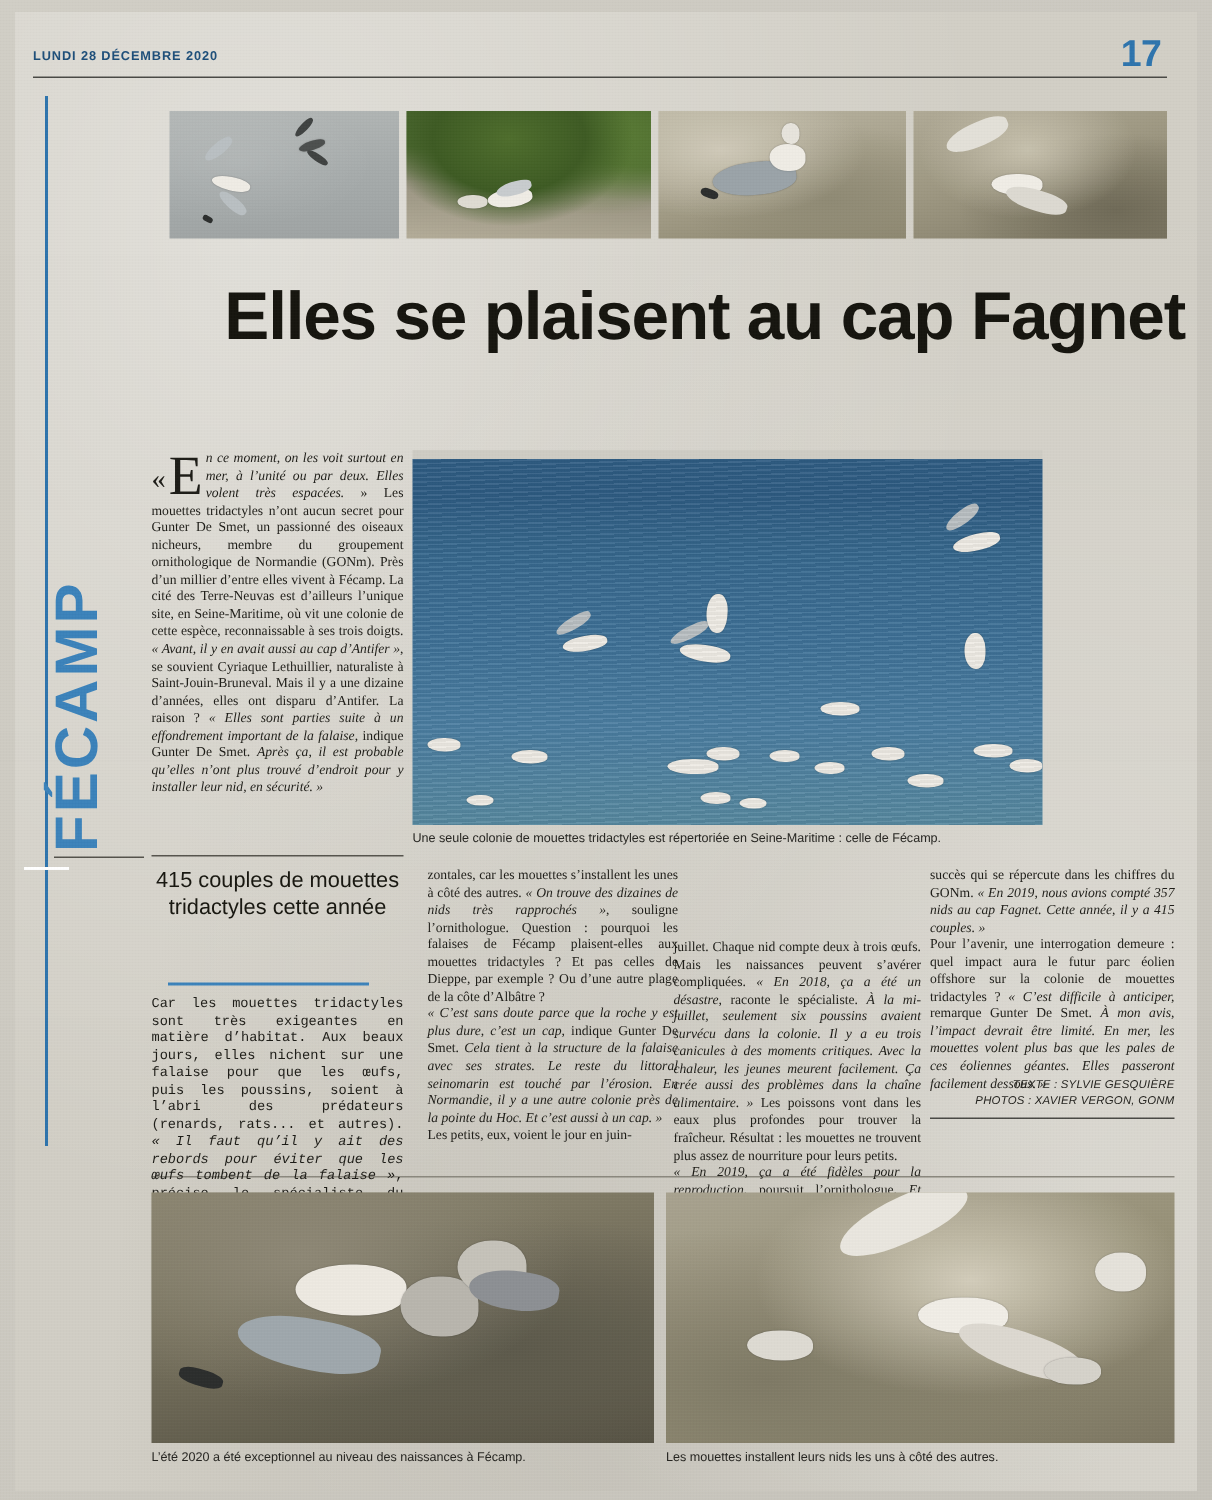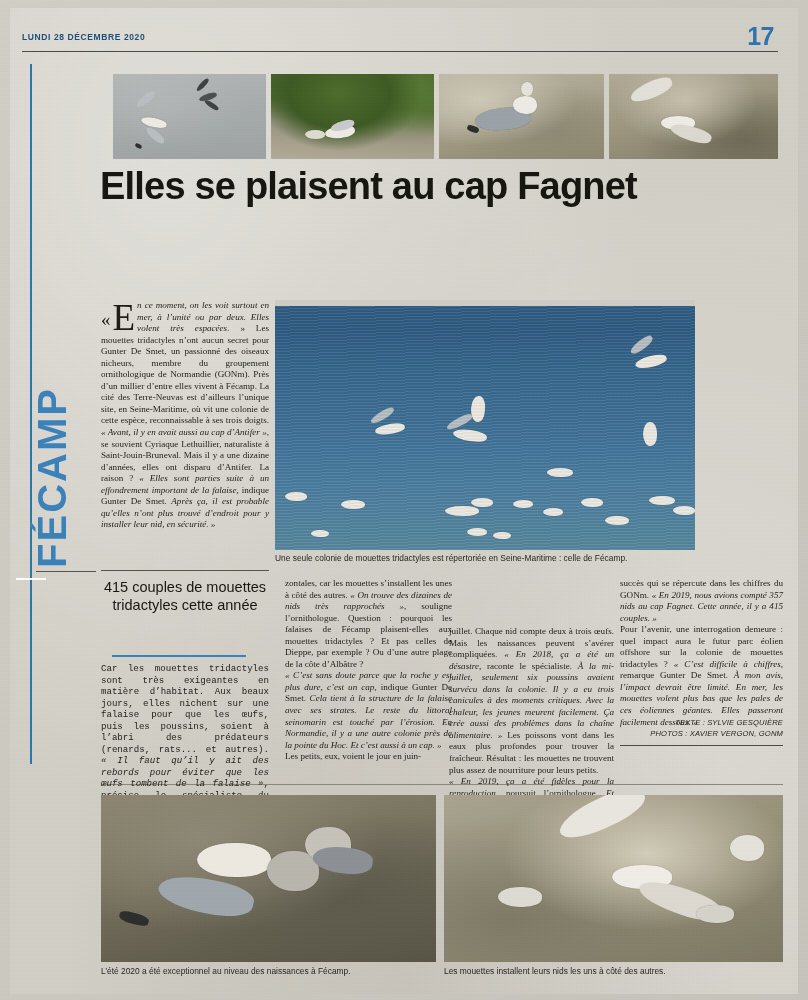--- a/index.html
+++ b/index.html
@@ -154,28 +154,28 @@
   
   .strip-caption {
     position: absolute; left: 113px; top: 163px; width: 665px;
     font-family: "Liberation Sans", sans-serif;
     font-size: 8.6px; color: #262521; text-align: center;
     letter-spacing: .05px;
   }
 
   
   .headline {
-    position: absolute; left: 100px; top: 164px; width: 690px;
+    position: absolute; left: 100px; top: 188px; width: 690px;
     font-family: "Liberation Sans", sans-serif;
     font-weight: bold;
-    font-size: 38px;
+    font-size: 45px;
     line-height: 45px;
     letter-spacing: -.8px;
     color: #16150f;
-    text-align: left;
+    text-align: right;
   }
 
   
   .standfirst {
     position: absolute; left: 101px; top: 241px; width: 684px;
     font-family: "Liberation Sans", sans-serif;
     font-size: 11.6px; line-height: 16.5px; color: #1c1b16;
   }
   .standfirst .lead {
     color: #2e74ad; font-weight: bold;
@@ -391,21 +391,21 @@
     <p>
       <em>« En 2019, ça a été fidèles pour la reproduction,</em><span> poursuit l’ornithologue. </span><em>Et 2020, c’est la meilleure année depuis 2004. »</em><span> Un</span>
     </p>
   </div>
 
   <div class="col c4">
     <p>
       <span>succès qui se répercute dans les chiffres du GONm. </span><em>« En 2019, nous avions compté 357 nids au cap Fagnet. Cette année, il y a 415 couples. »</em>
     </p>
     <p>
-      <span>Pour l’avenir, une interrogation demeure : quel impact aura le futur parc éolien offshore sur la colonie de mouettes tridactyles ? </span><em>« C’est difficile à chiffres,</em><span> remarque Gunter De Smet. </span><em>À mon avis, l’impact devrait être limité. En mer, les mouettes volent plus bas que les pales de ces éoliennes géantes. Elles passeront facilement dessous. »</em>
+      <span>Pour l’avenir, une interrogation demeure : quel impact aura le futur parc éolien offshore sur la colonie de mouettes tridactyles ? </span><em>« C’est difficile à anticiper,</em><span> remarque Gunter De Smet. </span><em>À mon avis, l’impact devrait être limité. En mer, les mouettes volent plus bas que les pales de ces éoliennes géantes. Elles passeront facilement dessous. »</em>
     </p>
   </div>
 
   <div class="credit-rule"></div>
   <div class="credits">
     <div>TEXTE : SYLVIE GESQUIÈRE</div>
     <div>PHOTOS : XAVIER VERGON, GONM</div>
   </div>
 
   <div class="botphoto bp1 rock-dark">

